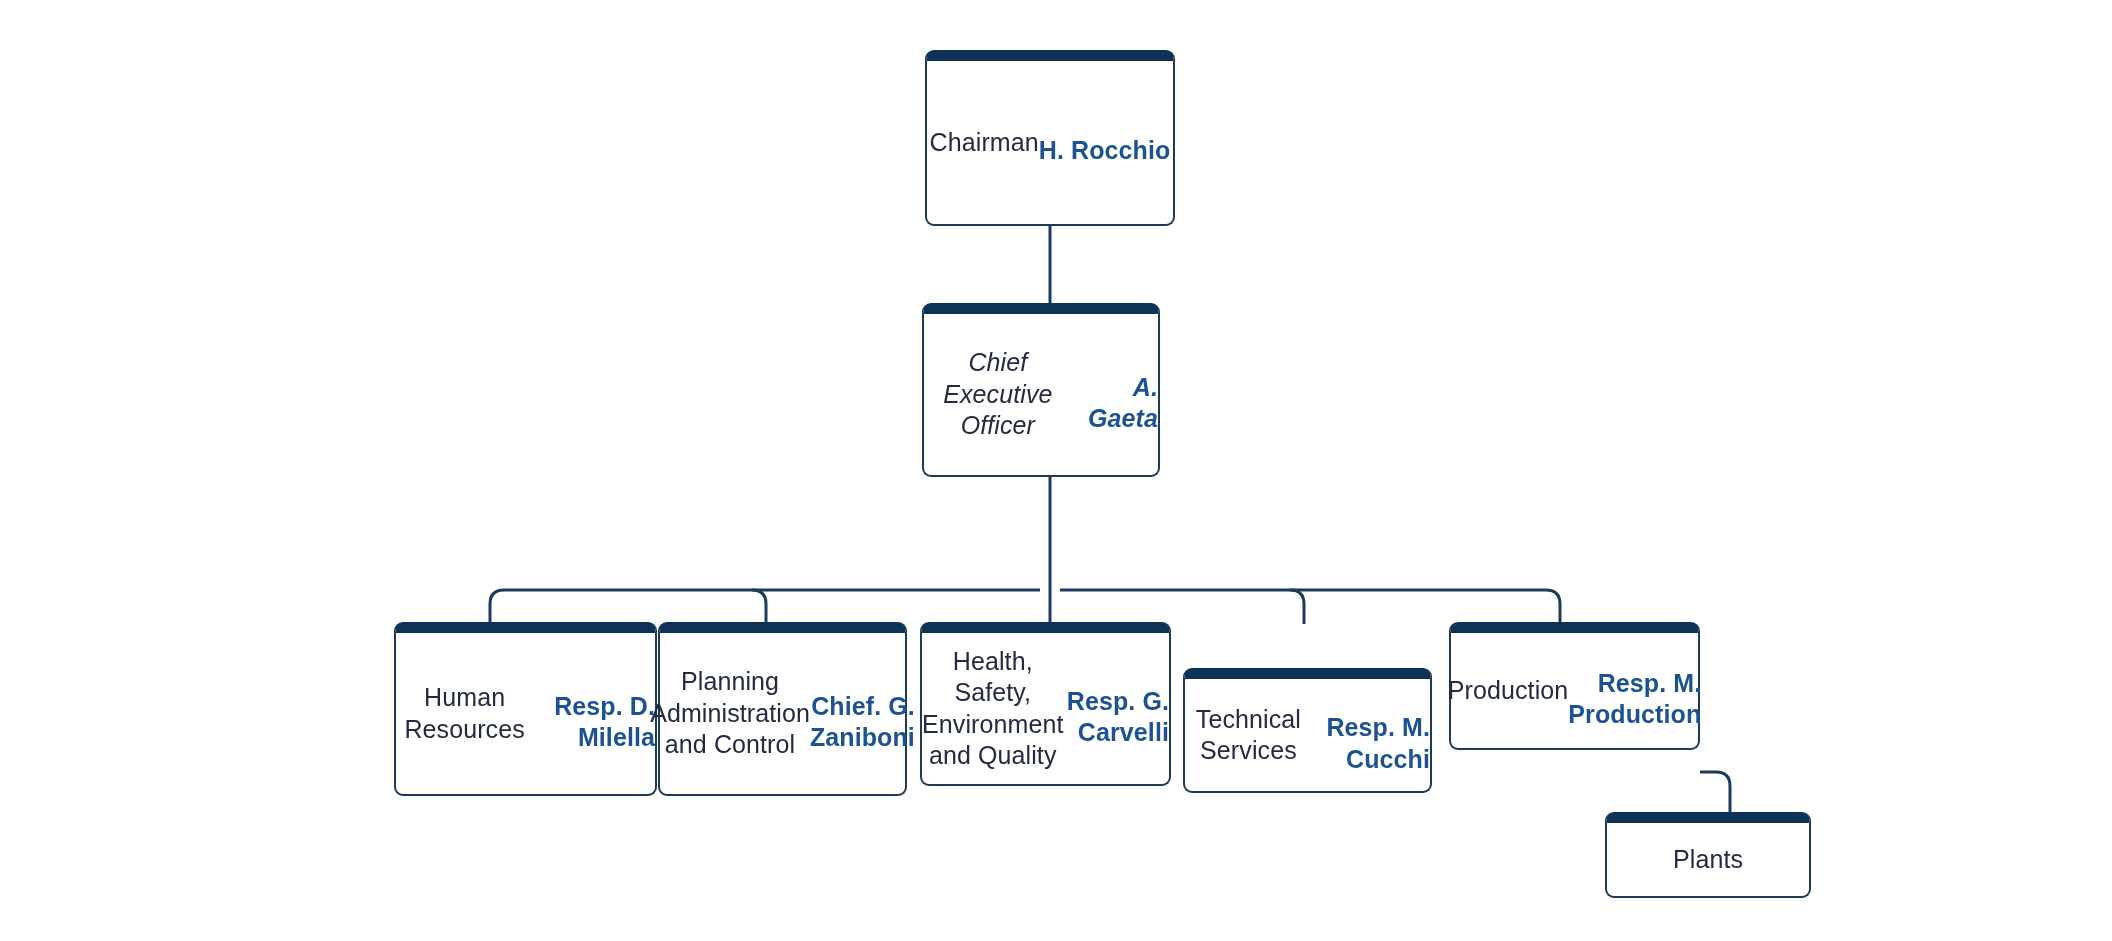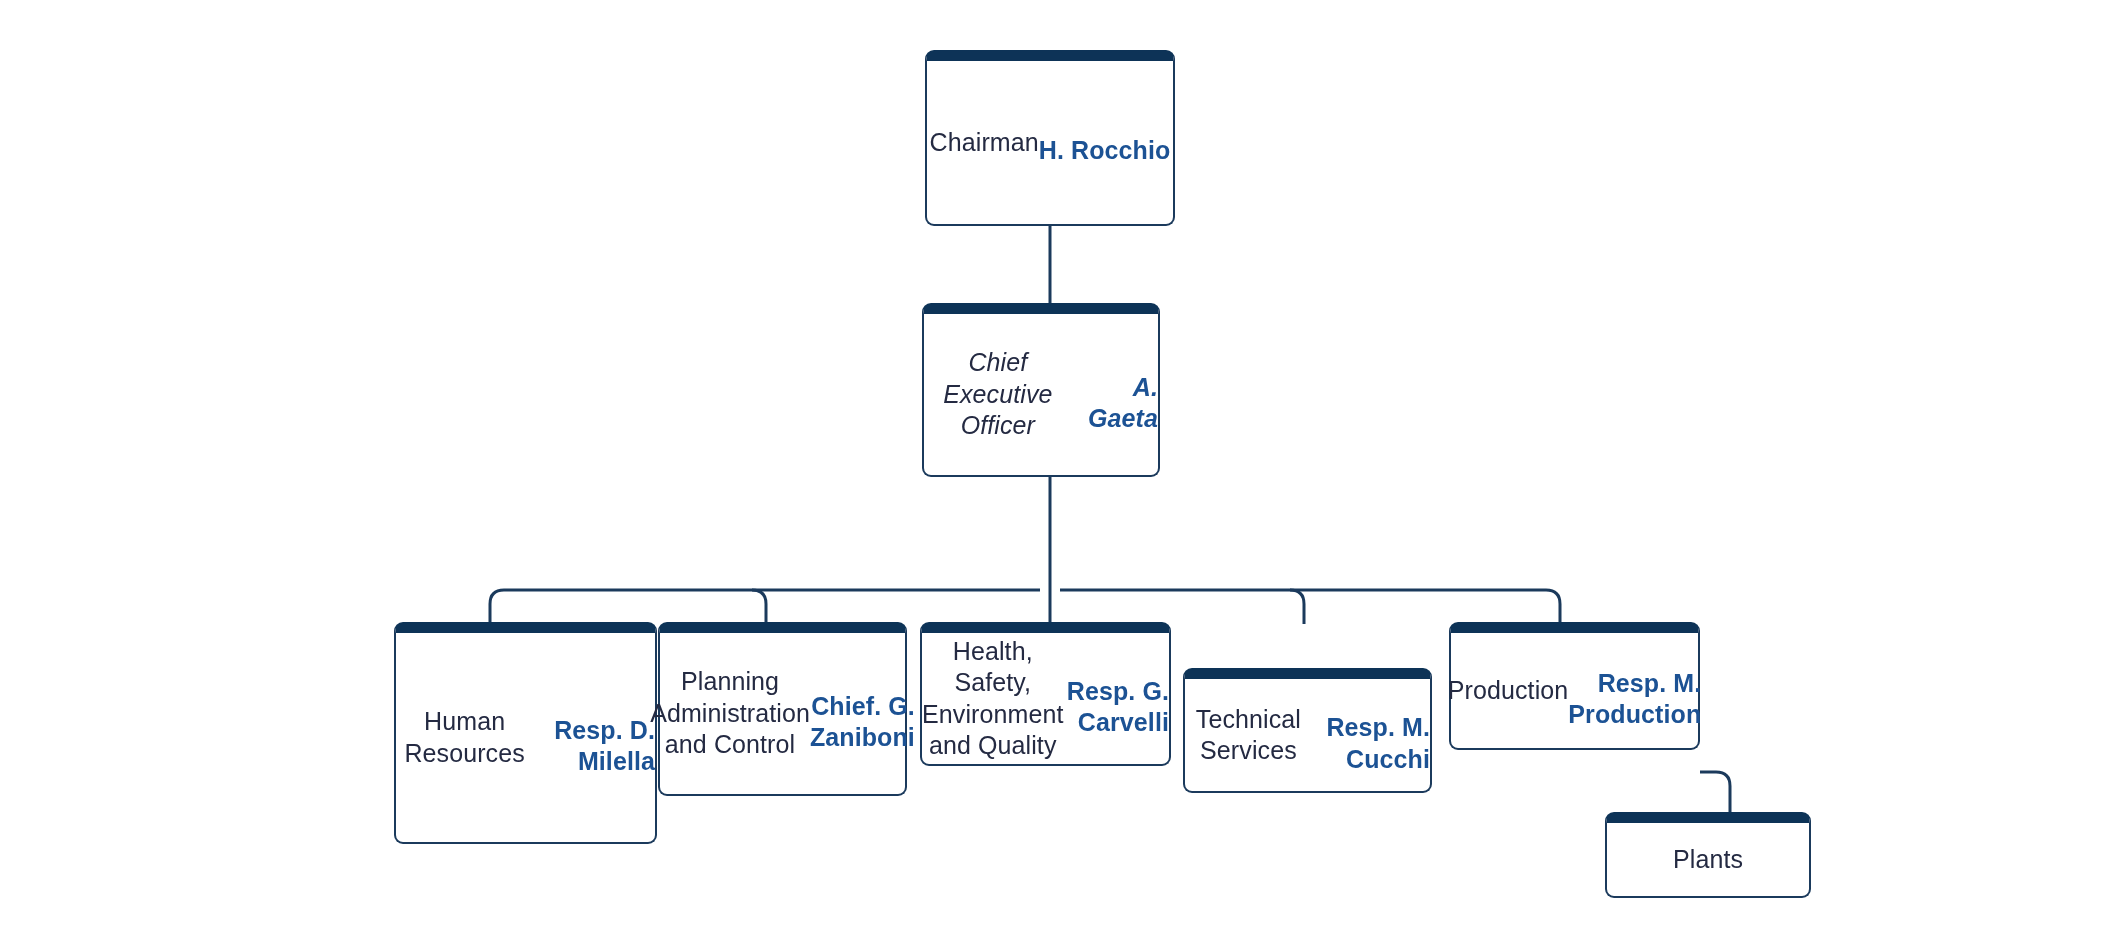--- a/index.html
+++ b/index.html
@@ -89,33 +89,33 @@
     <div class="node-title">Chairman</div>
     <div class="node-name">H. Rocchio</div>
   </div>
 
   <div class="node" style="left:922px; top:303px; width:238px; height:174px;font-style:italic;">
     <div class="node-title">Chief Executive
 Officer</div>
     <div class="node-name">A. Gaeta</div>
   </div>
 
-  <div class="node" style="left:394px; top:622px; width:263px; height:222px;">
+  <div class="node" style="left:394px; top:622px; width:263px; height:174px;">
     <div class="node-title">Human Resources</div>
     <div class="node-name">Resp. D. Milella</div>
   </div>
 
   <div class="node" style="left:658px; top:622px; width:249px; height:174px;">
     <div class="node-title">Planning
 Administration
 and Control</div>
     <div class="node-name">Chief. G. Zaniboni</div>
   </div>
 
-  <div class="node" style="left:920px; top:622px; width:251px; height:144px;">
+  <div class="node" style="left:920px; top:622px; width:251px; height:164px;">
     <div class="node-title">Health, Safety,
 Environment
 and Quality</div>
     <div class="node-name">Resp. G. Carvelli</div>
   </div>
 
   <div class="node" style="left:1183px; top:622px; width:249px; height:125px;margin-top:46px;">
     <div class="node-title">Technical Services</div>
     <div class="node-name">Resp. M. Cucchi</div>
   </div>

